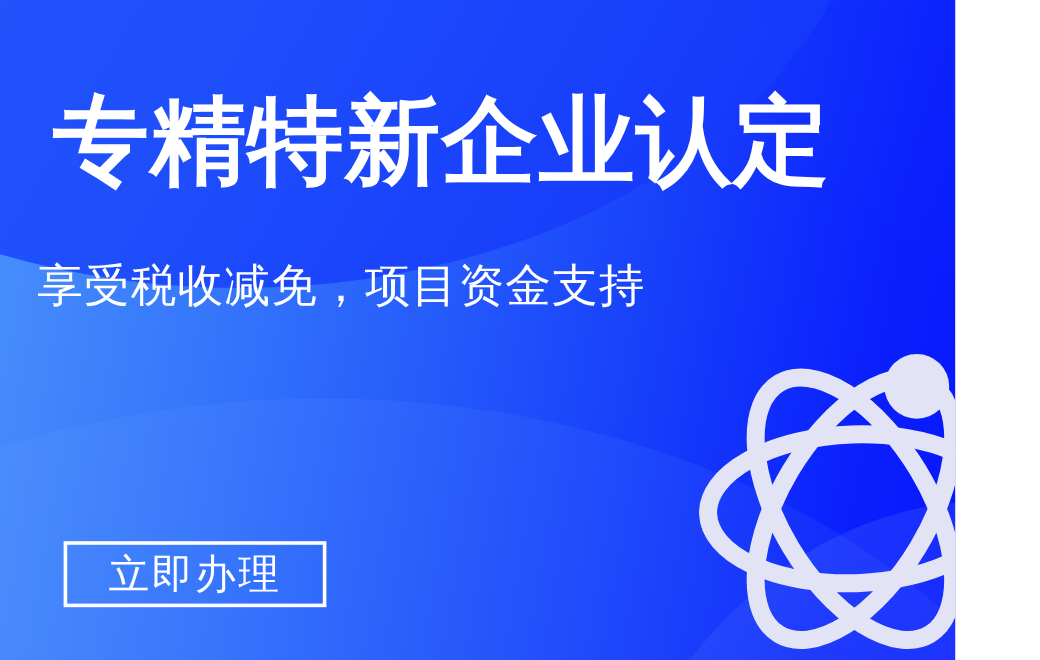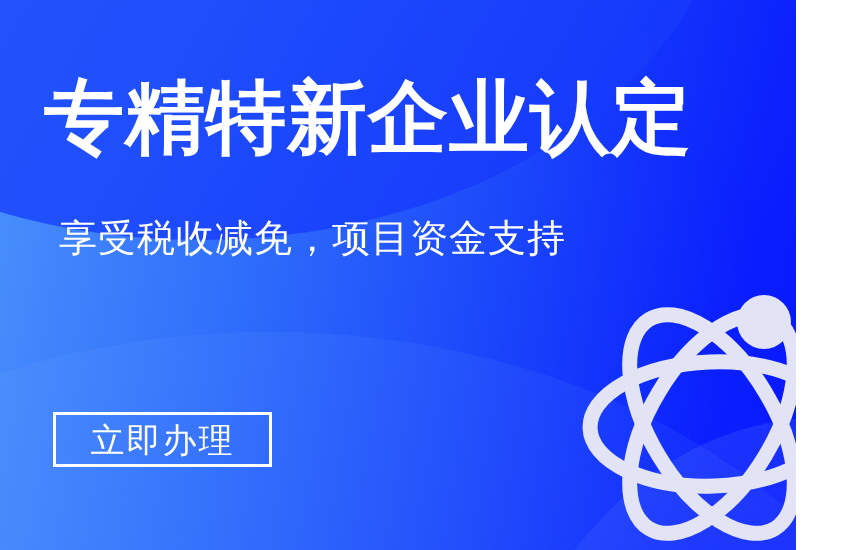--- a/index.html
+++ b/index.html
@@ -84,36 +84,36 @@
     font-size: 80px;
     line-height: 1;
     font-weight: 700;
     letter-spacing: 1px;
     white-space: nowrap;
     font-family: "DejaVu Sans", "Liberation Sans", sans-serif;
   }
 
   .subtitle {
     position: absolute;
-    left: 59px;
+    left: 31px;
     top: 216px;
     margin: 0;
     color: #ffffff;
     font-size: 38px;
     line-height: 1.2;
     font-weight: 400;
     letter-spacing: 1px;
     white-space: nowrap;
     font-family: "DejaVu Sans", "Liberation Sans", sans-serif;
   }
 
   .cta-button {
     position: absolute;
     left: 53px;
-    top: 412px;
+    top: 451px;
     width: 219px;
     height: 55px;
     box-sizing: border-box;
     border: 3px solid #ffffff;
     background: transparent;
     color: #ffffff;
     font-size: 34px;
     line-height: 1;
     font-weight: 400;
     letter-spacing: 2px;

